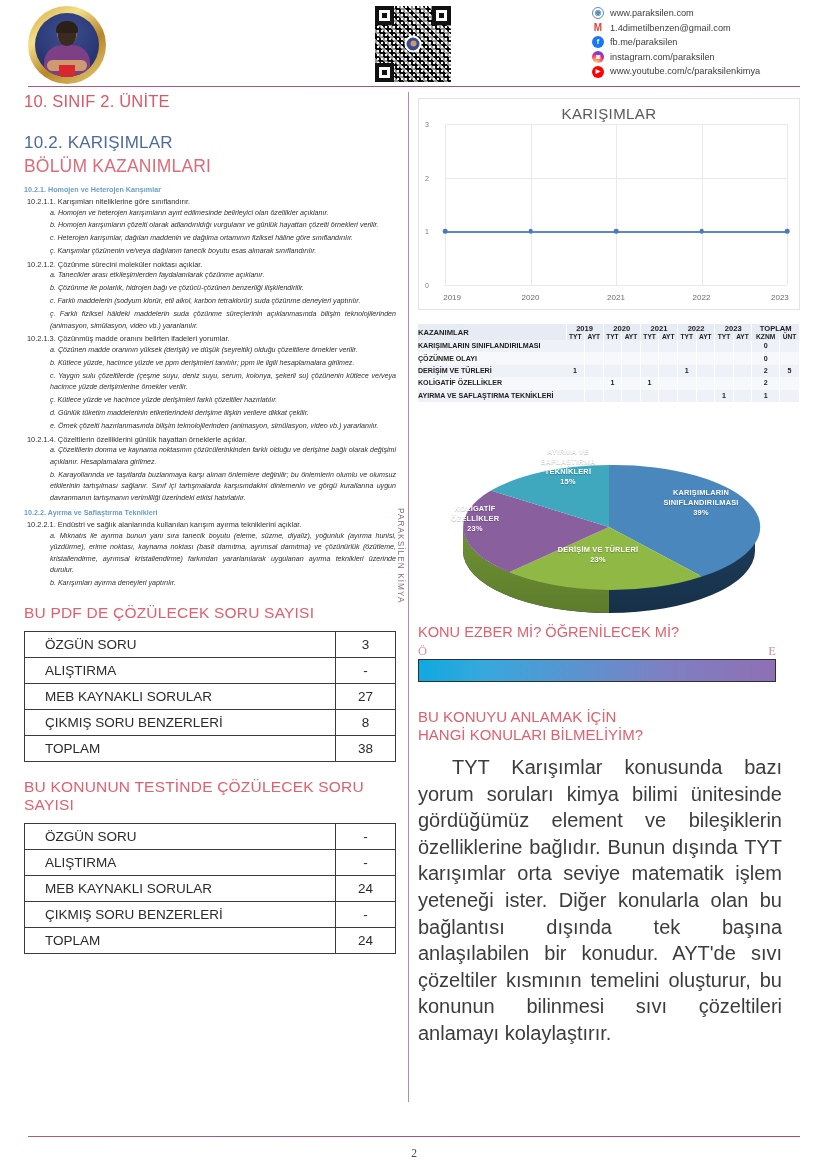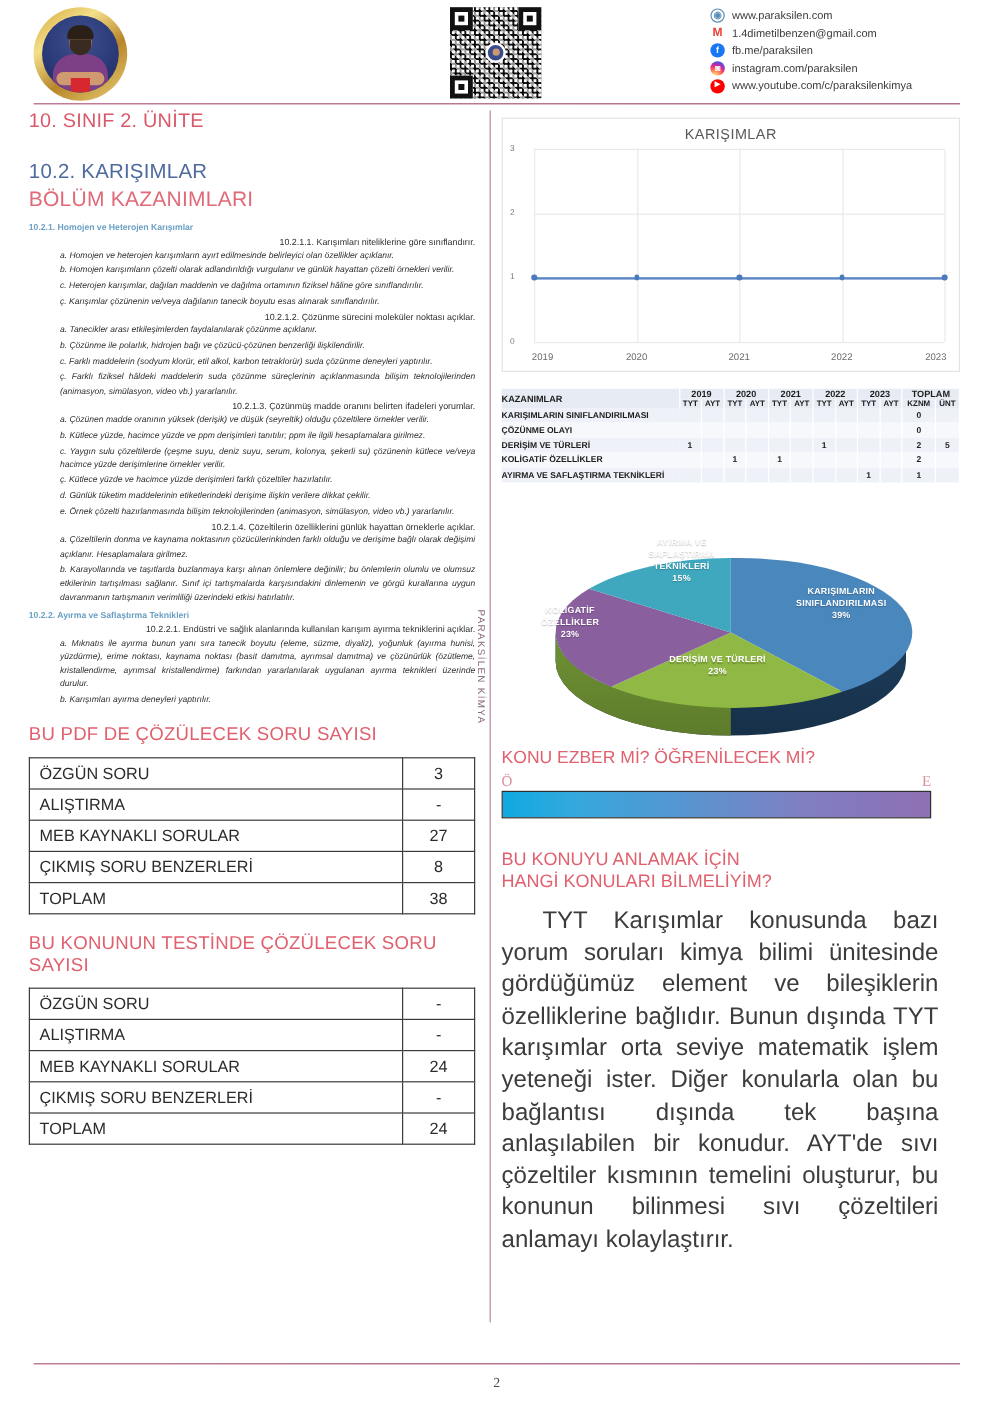--- a/index.html
+++ b/index.html
@@ -136,50 +136,50 @@
     margin:22px 0 3px 0; letter-spacing:.2px;
   }
   h2.redhead2 {
     font-size:17.5px; font-weight:400; color:#e06a78;
     margin:0 0 8px 0; letter-spacing:.2px;
   }
 
   .k-sub {
     font-size:7.2px; font-weight:bold; color:#6a9fc4; margin:4px 0 3px 0;
   }
-  .k-l1 { font-size:7.4px; color:#2f2f2f; margin:2px 0 1px 3px;text-align:right; }
+  .k-l1 { font-size:7.4px; color:#2f2f2f; margin:2px 0 1px 3px; }
   .k-l2 {
     font-size:7.1px; color:#2f2f2f; font-style:italic;
     margin:1.5px 0 1.5px 26px; text-align:justify; line-height:1.62;
   }
 
   
   .sect-title {
     font-size:15.5px; color:#e0606e; font-weight:400;
     letter-spacing:.2px; line-height:1.18;
   }
 
   
   table.counts {
     width:100%; border-collapse:collapse; margin-top:9px;
     border:1.2px solid #3b3b3b;
   }
   table.counts td {
-    border:1px solid #3b3b3b; padding:5px 8px;
+    border:1px solid #3b3b3b; padding:5px 20px;
     font-size:13.5px; color:#2b2b2b; font-weight:400;
   }
   table.counts td.num { width:60px; text-align:center; }
 
   
   .chartbox {
     margin-top:6px; width:382px; height:212px;
     border:1px solid #e4e4e4; background:#fff; position:relative;
   }
   .chart-title {
-    text-align:center; font-size:12px; color:#595959; padding-top:6px;
+    text-align:center; font-size:15px; color:#595959; padding-top:6px;
     letter-spacing:.4px;
   }
   .plot { position:absolute; left:26px; top:25px; right:12px; bottom:24px; }
   .gl-h { position:absolute; left:0; right:0; height:1px; background:#e9e9e9; }
   .gl-v { position:absolute; top:0; bottom:0; width:1px; background:#e9e9e9; }
   .yt { position:absolute; left:-20px; font-size:7px; color:#7a7a7a; transform:translateY(-50%); }
   .xt { position:absolute; bottom:-17px; font-size:8px; color:#6b6b6b; transform:translateX(-50%); }
   .series-line { position:absolute; height:1.6px; background:#5b87c7; }
   .dot {
     position:absolute; width:4.6px; height:4.6px; border-radius:50%;

